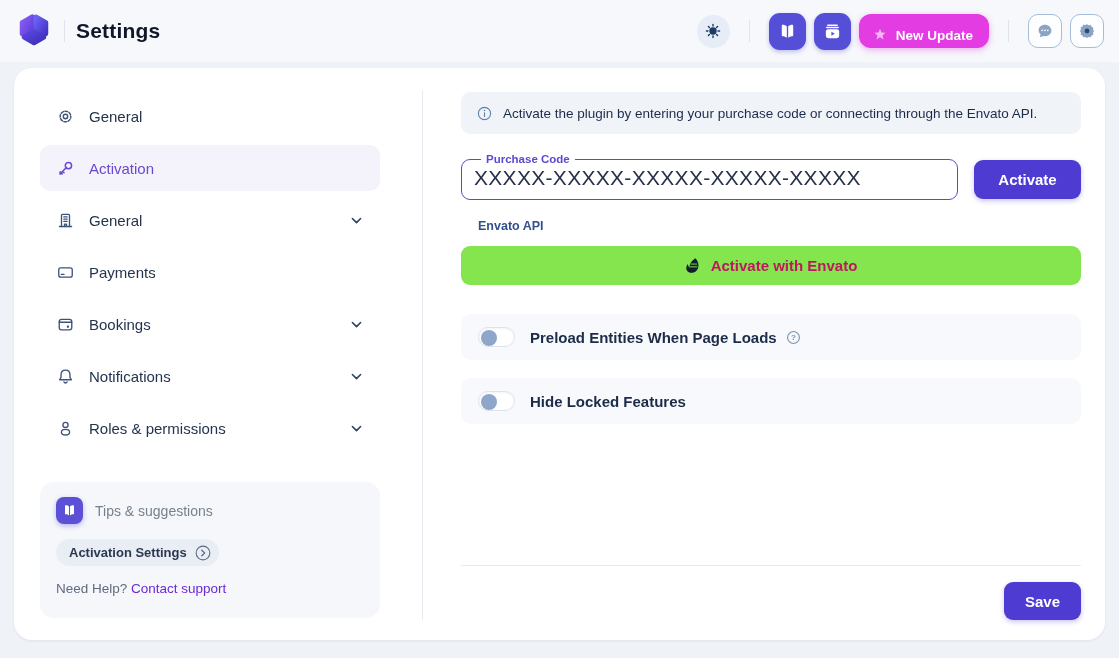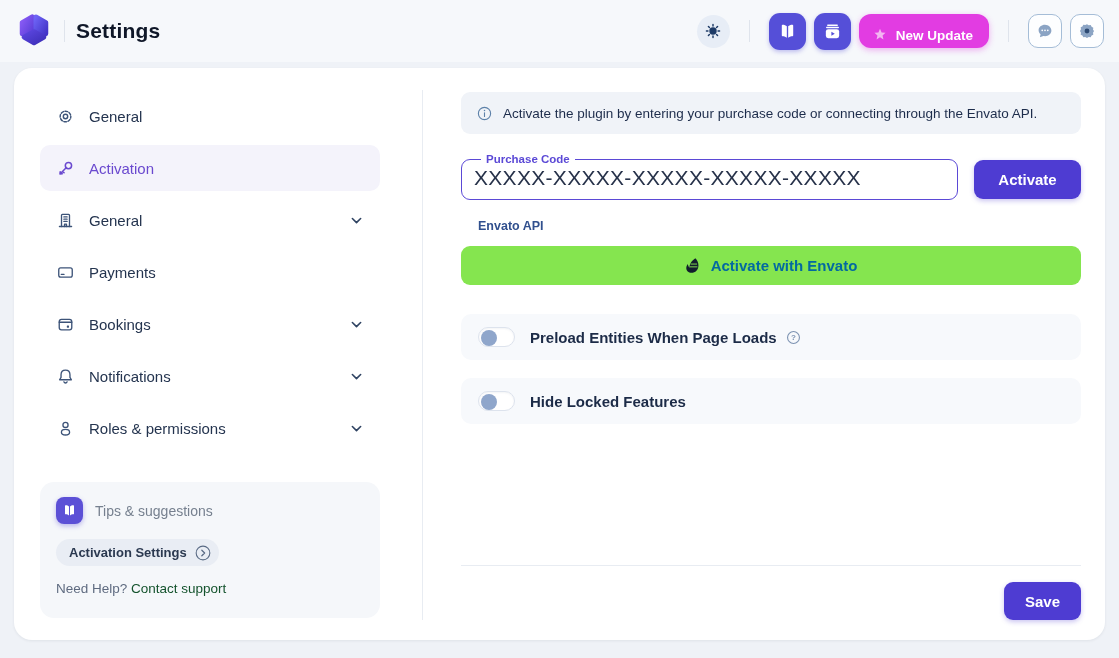--- a/index.html
+++ b/index.html
@@ -49,21 +49,21 @@
               border-radius:14px; padding:15px 16px; }
   .tips-head { display:flex; align-items:center; gap:12px; }
   .tips-badge { width:27px; height:27px; border-radius:8px; background:#5c50d6; color:#fff;
                 display:flex; align-items:center; justify-content:center; box-shadow:0 2px 5px rgba(92,80,214,.4); }
   .tips-title { font-size:14px; color:#76808f; }
   .tips-chip { margin-top:15px; display:inline-flex; align-items:center; gap:7px; height:27px;
                padding:0 7px 0 13px; background:#e9edf4; border-radius:14px; cursor:pointer;
                font-size:13px; font-weight:bold; color:#2b3950; border:none; font-family:inherit; }
   .tips-chip .icon { color:#5a6b85; }
   .tips-help { margin-top:15px; font-size:13.5px; color:#5f6b80; }
-  .tips-help a { color:#14532d; text-decoration:none; cursor:pointer; }
+  .tips-help a { color:#6d28d9; text-decoration:none; cursor:pointer; }
 
   .v-separator { position:absolute; left:408px; top:22px; height:530px; width:1px; background:#e8ecf2; }
 
   
   .content { position:absolute; left:447px; top:0; width:620px; height:572px; }
   .banner { position:absolute; top:24px; left:0; width:620px; height:42px; background:#f0f3f8;
             border-radius:9px; display:flex; align-items:center; gap:10px; padding:0 15px;
             font-size:13.5px; color:#1d2c4b; }
   .banner .icon { color:#5d81a9; flex:0 0 auto; }
 
@@ -72,21 +72,21 @@
   .pc-field legend { font-size:11.5px; font-weight:bold; color:#5b49d6; padding:0 5px; margin-left:7px; }
   .pc-field input { border:none; outline:none; width:100%; font-size:21px; color:#27324a;
                     font-family:inherit; background:transparent; letter-spacing:.3px; }
   .btn-primary { border:none; border-radius:9px; background:#4e3cd2; color:#fff; font-size:15px;
                  font-weight:bold; cursor:pointer; font-family:inherit; box-shadow:0 2px 5px rgba(78,60,210,.3); }
   .activate-btn { width:107px; height:39px; margin-top:7px; }
 
   .envato-label { position:absolute; top:151px; left:17px; font-size:12.5px; font-weight:bold; color:#31508e; }
   .envato-btn { position:absolute; top:178px; left:0; width:620px; height:39px; border:none; border-radius:9px;
                 background:#85e54f; display:flex; align-items:center; justify-content:center; gap:9px;
-                font-size:15px; font-weight:bold; color:#0369a1; cursor:pointer; font-family:inherit; }
+                font-size:15px; font-weight:bold; color:#be185d; cursor:pointer; font-family:inherit; }
   .envato-btn .icon { color:#121d2d; }
 
   .toggles { position:absolute; top:246px; left:0; width:620px; display:flex; flex-direction:column; gap:18px; }
   .toggle-row { height:46px; background:#f7f9fc; border-radius:10px; display:flex; align-items:center;
                 padding:0 17px; }
   .switch { width:37px; height:20px; border:1px solid #dde3ed; border-radius:11px; background:#fff;
             position:relative; cursor:pointer; flex:0 0 auto; box-shadow:inset 0 1px 2px rgba(20,40,80,.05); }
   .switch .knob { position:absolute; left:2px; top:1.5px; width:16px; height:16px; border-radius:50%;
                   background:#8fa6cb; }
   .tgl-label { margin-left:15px; font-size:15px; font-weight:bold; color:#1c2b47; }

